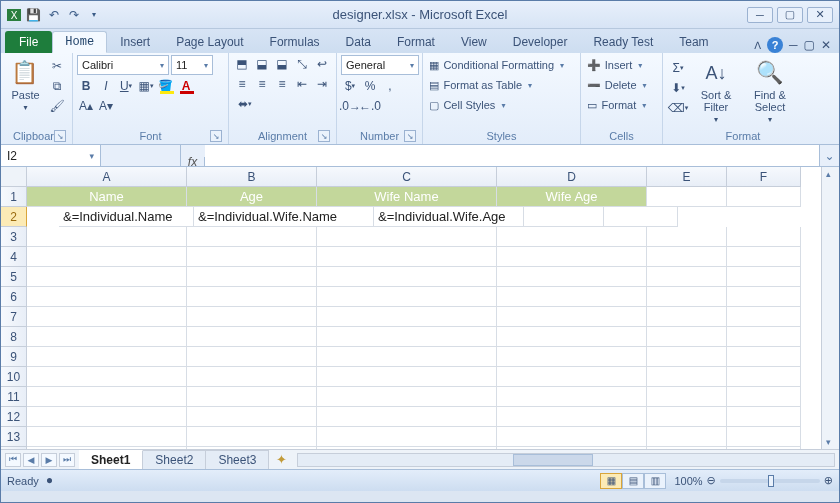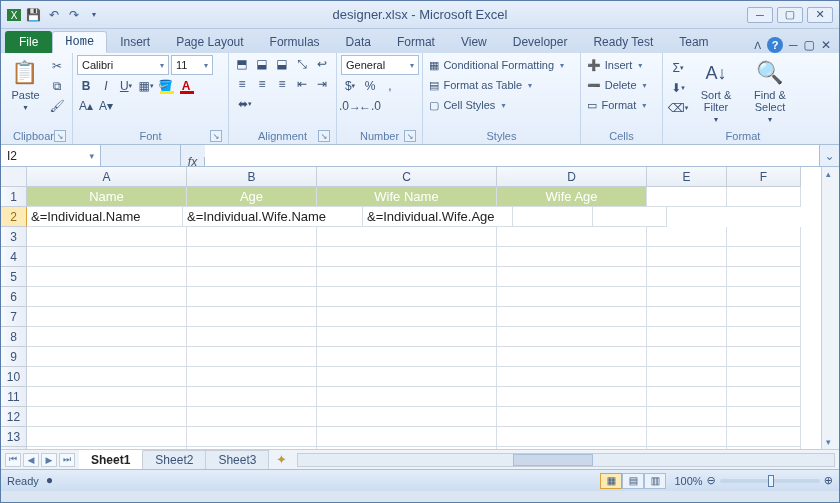--- a/index.html
+++ b/index.html
@@ -424,21 +424,21 @@
       <div class="cells" id="cells">
           <div class="cellrow">
             <div class="cell hdrcell" style="width: 160px;">Name</div>
             <div class="cell hdrcell" style="width: 130px;">Age</div>
             <div class="cell hdrcell" style="width: 180px;">Wife Name</div>
             <div class="cell hdrcell" style="width: 150px;">Wife Age</div>
             <div class="cell" style="width: 80px;"></div>
             <div class="cell" style="width: 74px;"></div>
           </div>
           <div class="cellrow">
-            <div class="cell" style="width: 156px;">&amp;=Individual.Name</div>
+            <div class="cell" style="width: 135px; margin-left: 32px;">&amp;=Individual.Name</div>
             <div class="cell" style="width: 180px;">&amp;=Individual.Wife.Name</div>
             <div class="cell" style="width: 150px;">&amp;=Individual.Wife.Age</div>
             <div class="cell" style="width: 80px;"></div>
             <div class="cell" style="width: 74px;"></div>
           </div>
           <div class="cellrow">
             <div class="cell" style="width: 160px;"></div>
             <div class="cell" style="width: 130px;"></div>
             <div class="cell" style="width: 180px;"></div>
             <div class="cell" style="width: 150px;"></div>

